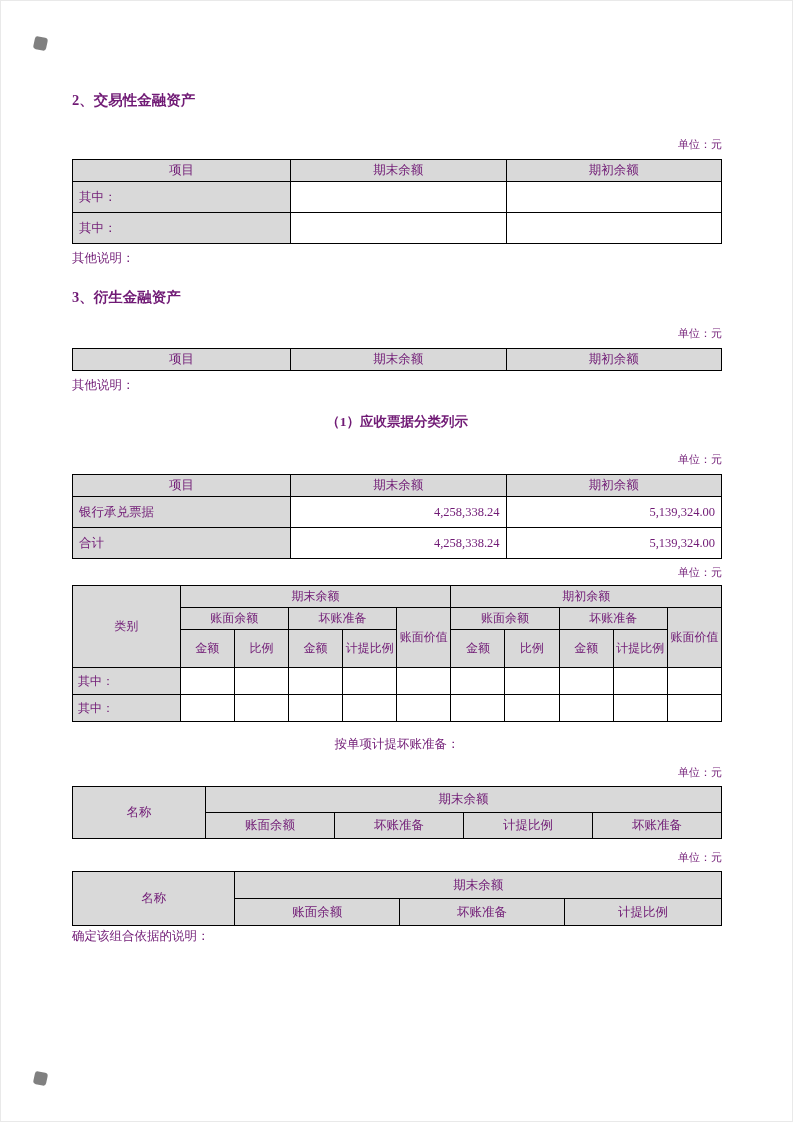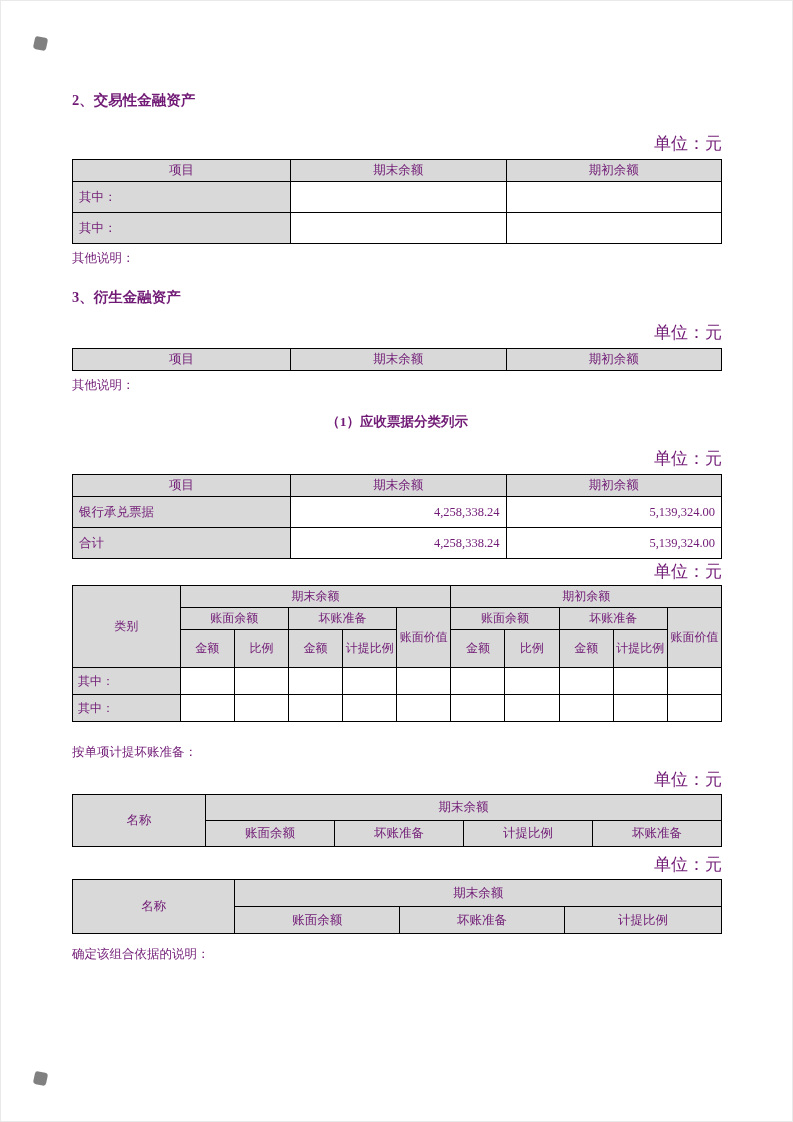--- a/index.html
+++ b/index.html
@@ -28,21 +28,21 @@
     line-height: 19px;
   }
   .subheading {
     font-size: 13.5px;
     font-weight: bold;
     margin: 0;
     line-height: 18px;
   }
   .unit {
     text-align: right;
-    font-size: 17px;
+    font-size: 11px;
     line-height: 16px;
     margin: 0;
   }
   .note {
     font-size: 12.5px;
     line-height: 16px;
     margin: 0;
   }
   table.doc-table {
     border-collapse: collapse;
@@ -75,26 +75,26 @@
   .mt-unit1 { margin-top: 26px; }
   .mt-table { margin-top: 7px; }
   .mt-note { margin-top: 6px; }
   .mt-h3 { margin-top: 22px; }
   .mt-unit2 { margin-top: 18px; }
   .mt-h4 { margin-top: 26px; }
   .mt-sub { margin-top: 20px; text-align: center; }
   .mt-unit3 { margin-top: 20px; }
   .mt-unit-s { margin-top: 5px; }
   .mt-table-s { margin-top: 5px; }
-  .mt-note-s { margin-top: 22px; }
+  .mt-note-s { margin-top: 14px; text-align: center; }
   .mt-unit5 { margin-top: 12px; }
   .mt-table5 { margin-top: 6px; }
   .mt-note4 { margin-top: 7px; }
   .mt-unit6 { margin-top: 10px; }
-  .mt-note5 { margin-top: 12px; }
+  .mt-note5 { margin-top: 2px; }
   .corner-mark {
     position: absolute;
     width: 13px;
     height: 13px;
     background: #555555;
     opacity: 0.75;
     border-radius: 3px;
     transform: rotate(12deg);
   }
   .corner-mark.tl { left: 33px; top: 36px; }

